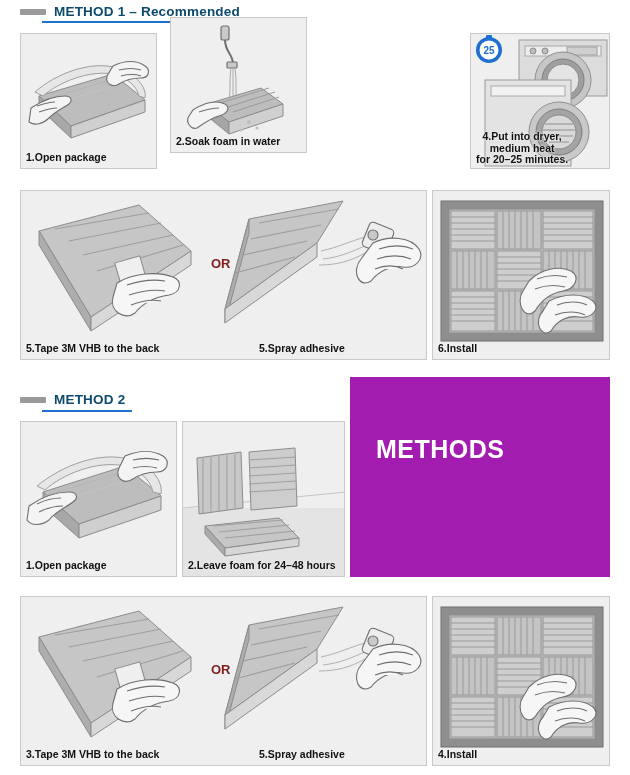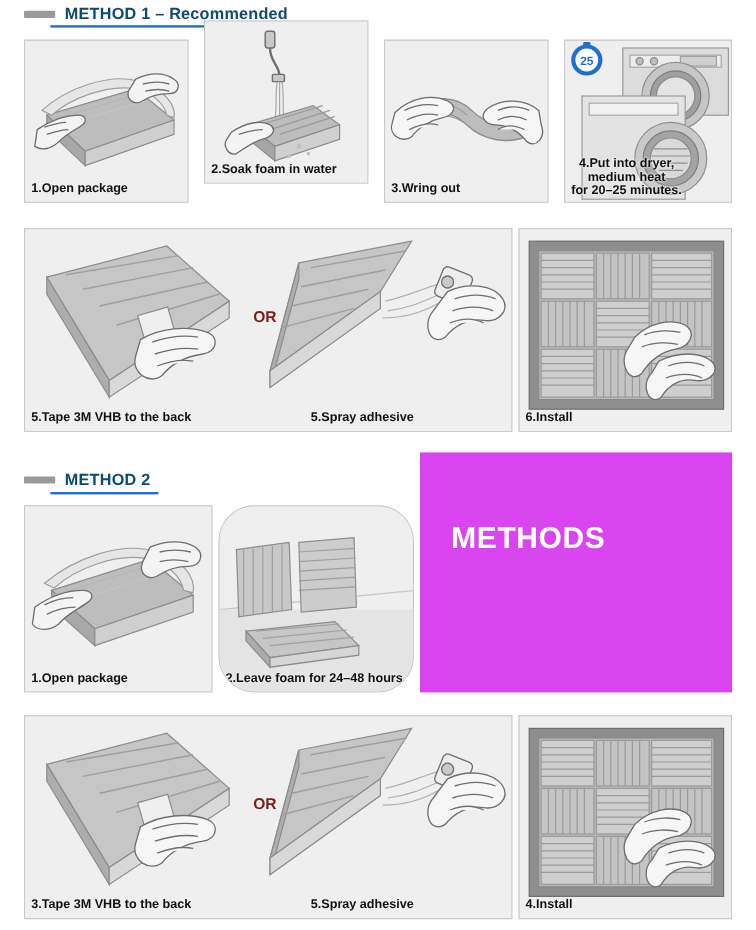--- a/index.html
+++ b/index.html
@@ -41,21 +41,21 @@
     text-shadow:0 0 2px #efefef,0 0 3px #efefef;
     z-index:5;
   }
   .panel .cap.multi{bottom:3px;}
   .or-label{
     position:absolute;font-weight:bold;font-size:13px;color:#7f1d1d;z-index:6;
   }
 
   
   .promo{
-    position:absolute;background:#d946ef;color:#fff;box-sizing:border-box;
+    position:absolute;background:#a21caf;color:#fff;box-sizing:border-box;
   }
   .promo .l1,.promo .l2{
     font-weight:bold;letter-spacing:.5px;
   }
   .promo .l1{font-size:25px;}
   .promo .l2{font-size:25px;}
 
   
   svg{display:block;}
 </style>
@@ -133,48 +133,20 @@
 
       <g fill="#bfbfbf">
         <circle cx="78" cy="104" r="2"></circle>
           <circle cx="86" cy="110" r="1.6"></circle>
           <circle cx="70" cy="112" r="1.6"></circle>
       </g>
     </svg>
     <div class="cap">2.Soak foam in water</div>
   </div>
 
-  <div class="panel" style="left:320px;top:33px;width:137px;height:136px;">
-    <svg width="137" height="136" viewBox="0 0 137 136">
-      <rect x="0" y="0" width="137" height="136" fill="#efefef"></rect>
-
-      <g fill="#bdbdbd" stroke="#8c8c8c" stroke-width="1.1">
-        <path d="M20,58 C40,44 60,46 72,58 C84,70 104,74 120,66 L122,78 C102,88 80,82 68,70 C56,58 38,56 22,68 Z"></path>
-      </g>
-      <g stroke="#9c9c9c" stroke-width="1" fill="none">
-        <path d="M30,56 C44,50 58,52 68,62"></path>
-        <path d="M34,66 C48,60 60,62 70,72"></path>
-      </g>
-
-      <g fill="#f6f6f6" stroke="#6f6f6f" stroke-width="1.1">
-        <path d="M8,60 C20,48 38,44 52,50 C60,54 58,62 48,64 C38,66 28,72 22,80 C14,86 2,78 6,68 Z"></path>
-        <path d="M16,58 C24,54 34,52 44,54"></path>
-        <path d="M18,66 C26,62 36,60 44,62"></path>
-        <path d="M20,74 C28,70 36,68 44,70"></path>
-      </g>
-
-      <g fill="#f6f6f6" stroke="#6f6f6f" stroke-width="1.1">
-        <path d="M128,58 C116,48 98,48 86,56 C78,62 82,70 92,70 C102,70 112,76 118,84 C126,90 134,80 130,70 Z"></path>
-        <path d="M120,58 C112,54 102,54 94,58"></path>
-        <path d="M118,66 C110,62 102,62 94,66"></path>
-        <path d="M116,74 C108,70 100,70 94,74"></path>
-      </g>
-    </svg>
-    <div class="cap">3.Wring out</div>
-  </div>
 
   <div class="panel" style="left:470px;top:33px;width:140px;height:136px;text-align:center;">
     <svg width="140" height="136" viewBox="0 0 140 136">
       <rect x="0" y="0" width="140" height="136" fill="#efefef"></rect>
 
       <rect x="48" y="6" width="88" height="56" fill="#dcdcdc" stroke="#9a9a9a"></rect>
       <rect x="54" y="12" width="76" height="10" fill="#ededed" stroke="#a8a8a8"></rect>
       <circle cx="62" cy="17" r="3" fill="#bdbdbd" stroke="#8c8c8c"></circle>
       <circle cx="74" cy="17" r="3" fill="#bdbdbd" stroke="#8c8c8c"></circle>
       <rect x="96" y="13" width="30" height="8" fill="#cfcfcf" stroke="#a0a0a0"></rect>
@@ -334,21 +306,21 @@
         <path d="M16,82 C24,78 32,76 40,76"></path>
         <path d="M18,90 C26,86 34,84 42,84"></path>
         <path d="M104,34 C118,28 132,28 142,34 C150,40 146,50 136,50 C126,50 116,54 110,58 C102,62 94,56 98,46 Z"></path>
         <path d="M112,38 C120,36 130,36 138,38"></path>
         <path d="M112,46 C120,44 128,44 136,46"></path>
       </g>
     </svg>
     <div class="cap">1.Open package</div>
   </div>
 
-  <div class="panel" style="left:182px;top:421px;width:163px;height:156px;border-radius:30px;">
+  <div class="panel" style="left:182px;top:421px;width:163px;height:156px;">
     <svg width="163" height="156" viewBox="0 0 163 156">
       <rect x="0" y="0" width="163" height="156" fill="#efefef"></rect>
 
       <path d="M0,86 L163,70" stroke="#c4c4c4" fill="none"></path>
       <rect x="0" y="86" width="163" height="70" fill="#e4e4e4"></rect>
 
       <g stroke="#8c8c8c">
         <polygon points="14,36 58,30 60,86 16,92" fill="#c8c8c8"></polygon>
         <g stroke="#9e9e9e" stroke-width="1">
           <path d="M20,36 L20,91"></path>

